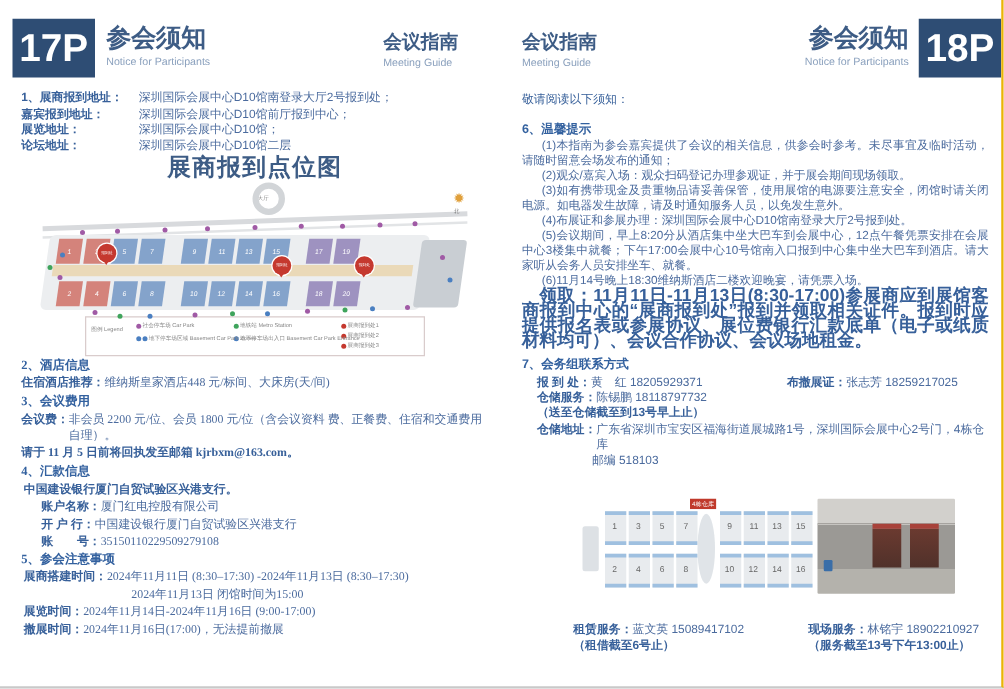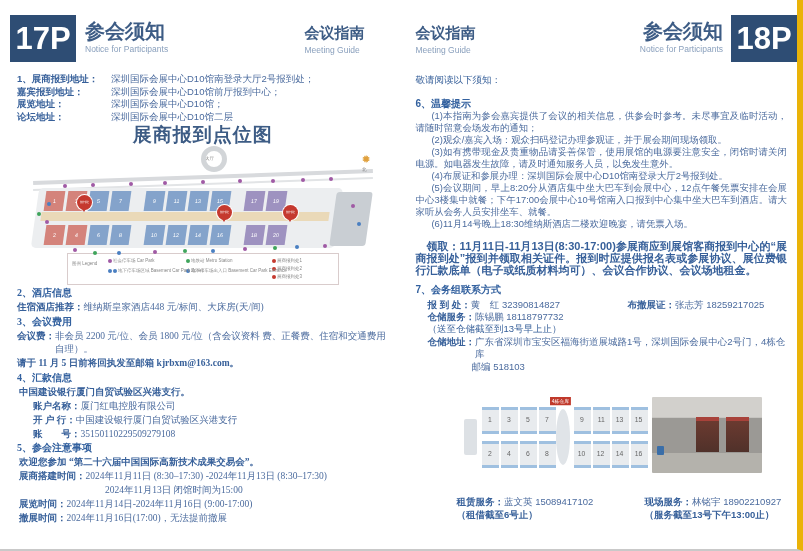--- a/index.html
+++ b/index.html
@@ -2,21 +2,21 @@
 <html><head>
 <meta charset="utf-8">
 <style>
   :root{
     --navy:#2e4d74; --title:#3d5c85; --sub:#8aa0bd;
     --ink:#4b6b9e; --bold:#37609a; --head:#33619f;
   }
   *{margin:0;padding:0;box-sizing:border-box;}
   body{background:#fff;font-family:"Liberation Sans",sans-serif;}
   .sheet{position:relative;width:803px;height:551px;background:#fff;display:flex;
-         border-right:6px solid #eab308;border-bottom:2px solid #c9c9c9;overflow:hidden;}
+         border-right:2px solid #eab308;border-bottom:2px solid #c9c9c9;overflow:hidden;}
   .page{width:50%;height:100%;position:relative;overflow:hidden;}
 
   
   .header{display:flex;align-items:flex-start;margin-top:15px;height:47px;}
   .pagenum{background:var(--navy);color:#fff;font-size:31px;font-weight:bold;
            width:66px;height:47px;display:flex;align-items:center;justify-content:center;}
   .pg-l .pagenum{margin-left:10px;}
   .pg-r .pagenum{margin-left:8px;}
   .titleblock{margin-left:9px;margin-top:5px;}
   .pg-r .titleblock{margin-left:auto;text-align:right;margin-top:5px;}
@@ -87,27 +87,27 @@
   .sec .row{display:flex;margin-top:2px;}
   .s4 .row,.s5 .row{margin-top:1.5px;}
   .s4 .row{padding-left:16px;}
   .s5 .row{padding-left:2px;}
   .s5 .cont{padding-left:88px;}
 
   
   .rnote{margin-top:12px;font-weight:normal;color:var(--bold);}
   .s6{margin-top:11px;}
   .s6 p{text-indent:1.7em;text-align:justify;line-height:12px;font-size:9.4px;}
-  .pickup{margin-top:10px;font-weight:bold;color:var(--bold);text-indent:1em;text-align:justify;line-height:12px;font-size:11px;}
+  .pickup{margin-top:0;font-weight:bold;color:var(--bold);text-indent:1em;text-align:justify;line-height:12px;font-size:14px;}
   .s7{margin-top:8px;}
   .cgrid{margin-left:12px;margin-top:2px;}
   .crow{display:flex;line-height:12.4px;}
   .ccell-l{width:200px;display:flex;}
   .ccell-r{display:flex;}
-  .cnote{margin-left:12px;font-weight:normal;color:var(--bold);line-height:12.4px;}
+  .cnote{margin-left:12px;font-weight:bold;color:var(--bold);line-height:12.4px;}
   .postrow{margin-left:56px;line-height:12.4px;}
 
   
   .imgs{display:flex;gap:10px;margin:24px 0 0 48px;align-items:flex-start;}
   .fp{position:relative;width:178px;height:80px;background:#fff;}
   .fp-badge{position:absolute;top:0;left:86px;background:#c0392b;color:#fff;font-size:9px;
             transform:scale(.55);transform-origin:0 0;padding:1px 3px;white-space:nowrap;z-index:3;}
   .fp-left{position:absolute;left:0;top:22px;width:13px;height:36px;background:#dde1e5;border-radius:2px;}
   .fp-row{position:absolute;left:18px;display:flex;gap:2px;}
   .fp-row.t{top:10px;} .fp-row.b{top:44px;}
@@ -349,21 +349,20 @@
             <span class="val">中国建设银行厦门自贸试验区兴港支行</span>
           </div>
         <div class="row">
             <span class="lbl">账　　号：</span>
             <span class="val">35150110229509279108</span>
           </div>
       </div>
 
       <div class="sec s5">
         <div class="sec-h">5、参会注意事项</div>
-        <div class="row boldline">欢迎您参加 “第二十六届中国国际高新技术成果交易会”。</div>
         <div class="row">
             <span class="lbl">展商搭建时间：</span>
             <span class="val">2024年11月11日 (8:30–17:30) -2024年11月13日 (8:30–17:30)</span>
           </div>
         <div class="row cont">
             <span class="val">2024年11月13日 闭馆时间为15:00</span>
           </div>
         <div class="row">
             <span class="lbl">展览时间：</span>
             <span class="val">2024年11月14日-2024年11月16日 (9:00-17:00)</span>
@@ -402,21 +401,21 @@
         <p>(6)11月14号晚上18:30维纳斯酒店二楼欢迎晚宴，请凭票入场。</p>
         <div class="pickup">领取：11月11日-11月13日(8:30-17:00)参展商应到展馆客商报到中心的“展商报到处”报到并领取相关证件。报到时应提供报名表或参展协议、展位费银行汇款底单（电子或纸质材料均可）、会议合作协议、会议场地租金。</div>
       </div>
 
       <div class="s7">
         <div class="sec-h">7、会务组联系方式</div>
         <div class="cgrid">
           <div class="crow">
             <div class="ccell-l">
                 <span class="lbl">报 到 处：</span>
-                <span class="val">黄　红 32390814827</span>
+                <span class="val">黄　红 18205929371</span>
               </div>
             <div class="ccell-r">
                 <span class="lbl">布撤展证：</span>
                 <span class="val">张志芳 18259217025</span>
               </div>
           </div>
           <div class="crow">
             <div class="ccell-l">
                 <span class="lbl">仓储服务：</span>
                 <span class="val">陈锡鹏 18118797732</span>

